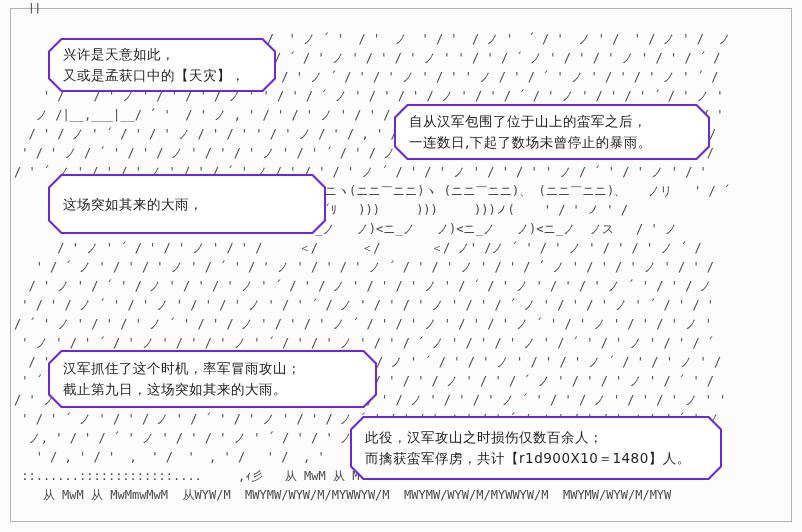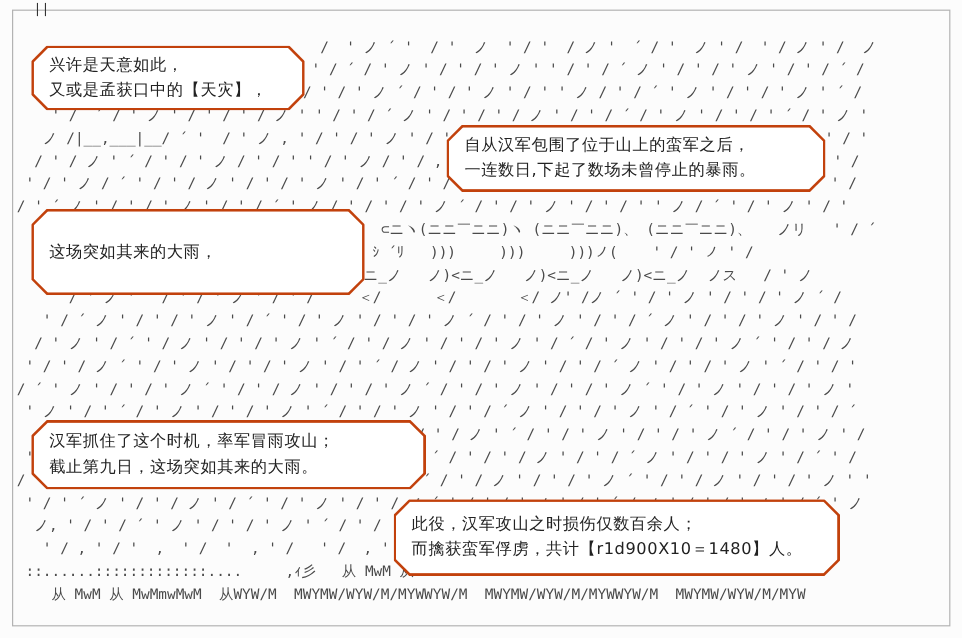--- a/index.html
+++ b/index.html
@@ -13,23 +13,24 @@
   }
   .corner-mark{
     position:absolute;left:28px;top:1px;font:11px "DejaVu Sans Mono",monospace;color:#333;
   }
   .rain{
     position:absolute;left:14px;top:30px;margin:0;
     font-family:"DejaVu Sans Mono","Liberation Mono",monospace;
     font-size:12px;line-height:19px;color:#4a4a4a;white-space:pre;
   }
   .bubble{
-    position:absolute;background:#c2410c;
+    position:absolute;background:#6d28d9;
     clip-path:polygon(13px 0,calc(100% - 13px) 0,100% 13px,100% calc(100% - 13px),
                       calc(100% - 13px) 100%,13px 100%,0 calc(100% - 13px),0 13px);
+    margin-left:22px;
   }
   .bubble-inner{
     position:absolute;inset:2px;background:#fff;
     clip-path:polygon(12px 0,calc(100% - 12px) 0,100% 12px,100% calc(100% - 12px),
                       calc(100% - 12px) 100%,12px 100%,0 calc(100% - 12px),0 12px);
     display:flex;flex-direction:column;justify-content:center;
     padding:0 13px;box-sizing:border-box;
   }
   .line{
     font-size:13.5px;line-height:21px;color:#222;white-space:nowrap;
@@ -76,21 +77,21 @@
     </div>
   </div>
 
   <div class="bubble" style="left:372px;top:104px;width:316px;height:56px">
     <div class="bubble-inner">
       <div class="line">自从汉军包围了位于山上的蛮军之后，</div>
       <div class="line">一连数日,下起了数场未曾停止的暴雨。</div>
     </div>
   </div>
 
-  <div class="bubble" style="left:26px;top:174px;width:278px;height:72px">
+  <div class="bubble" style="left:26px;top:174px;width:278px;height:60px">
     <div class="bubble-inner">
       <div class="line">这场突如其来的大雨，</div>
     </div>
   </div>
 
 
   <div class="bubble" style="left:26px;top:350px;width:329px;height:58px">
     <div class="bubble-inner">
       <div class="line">汉军抓住了这个时机，率军冒雨攻山；</div>
       <div class="line">截止第九日，这场突如其来的大雨。</div>

